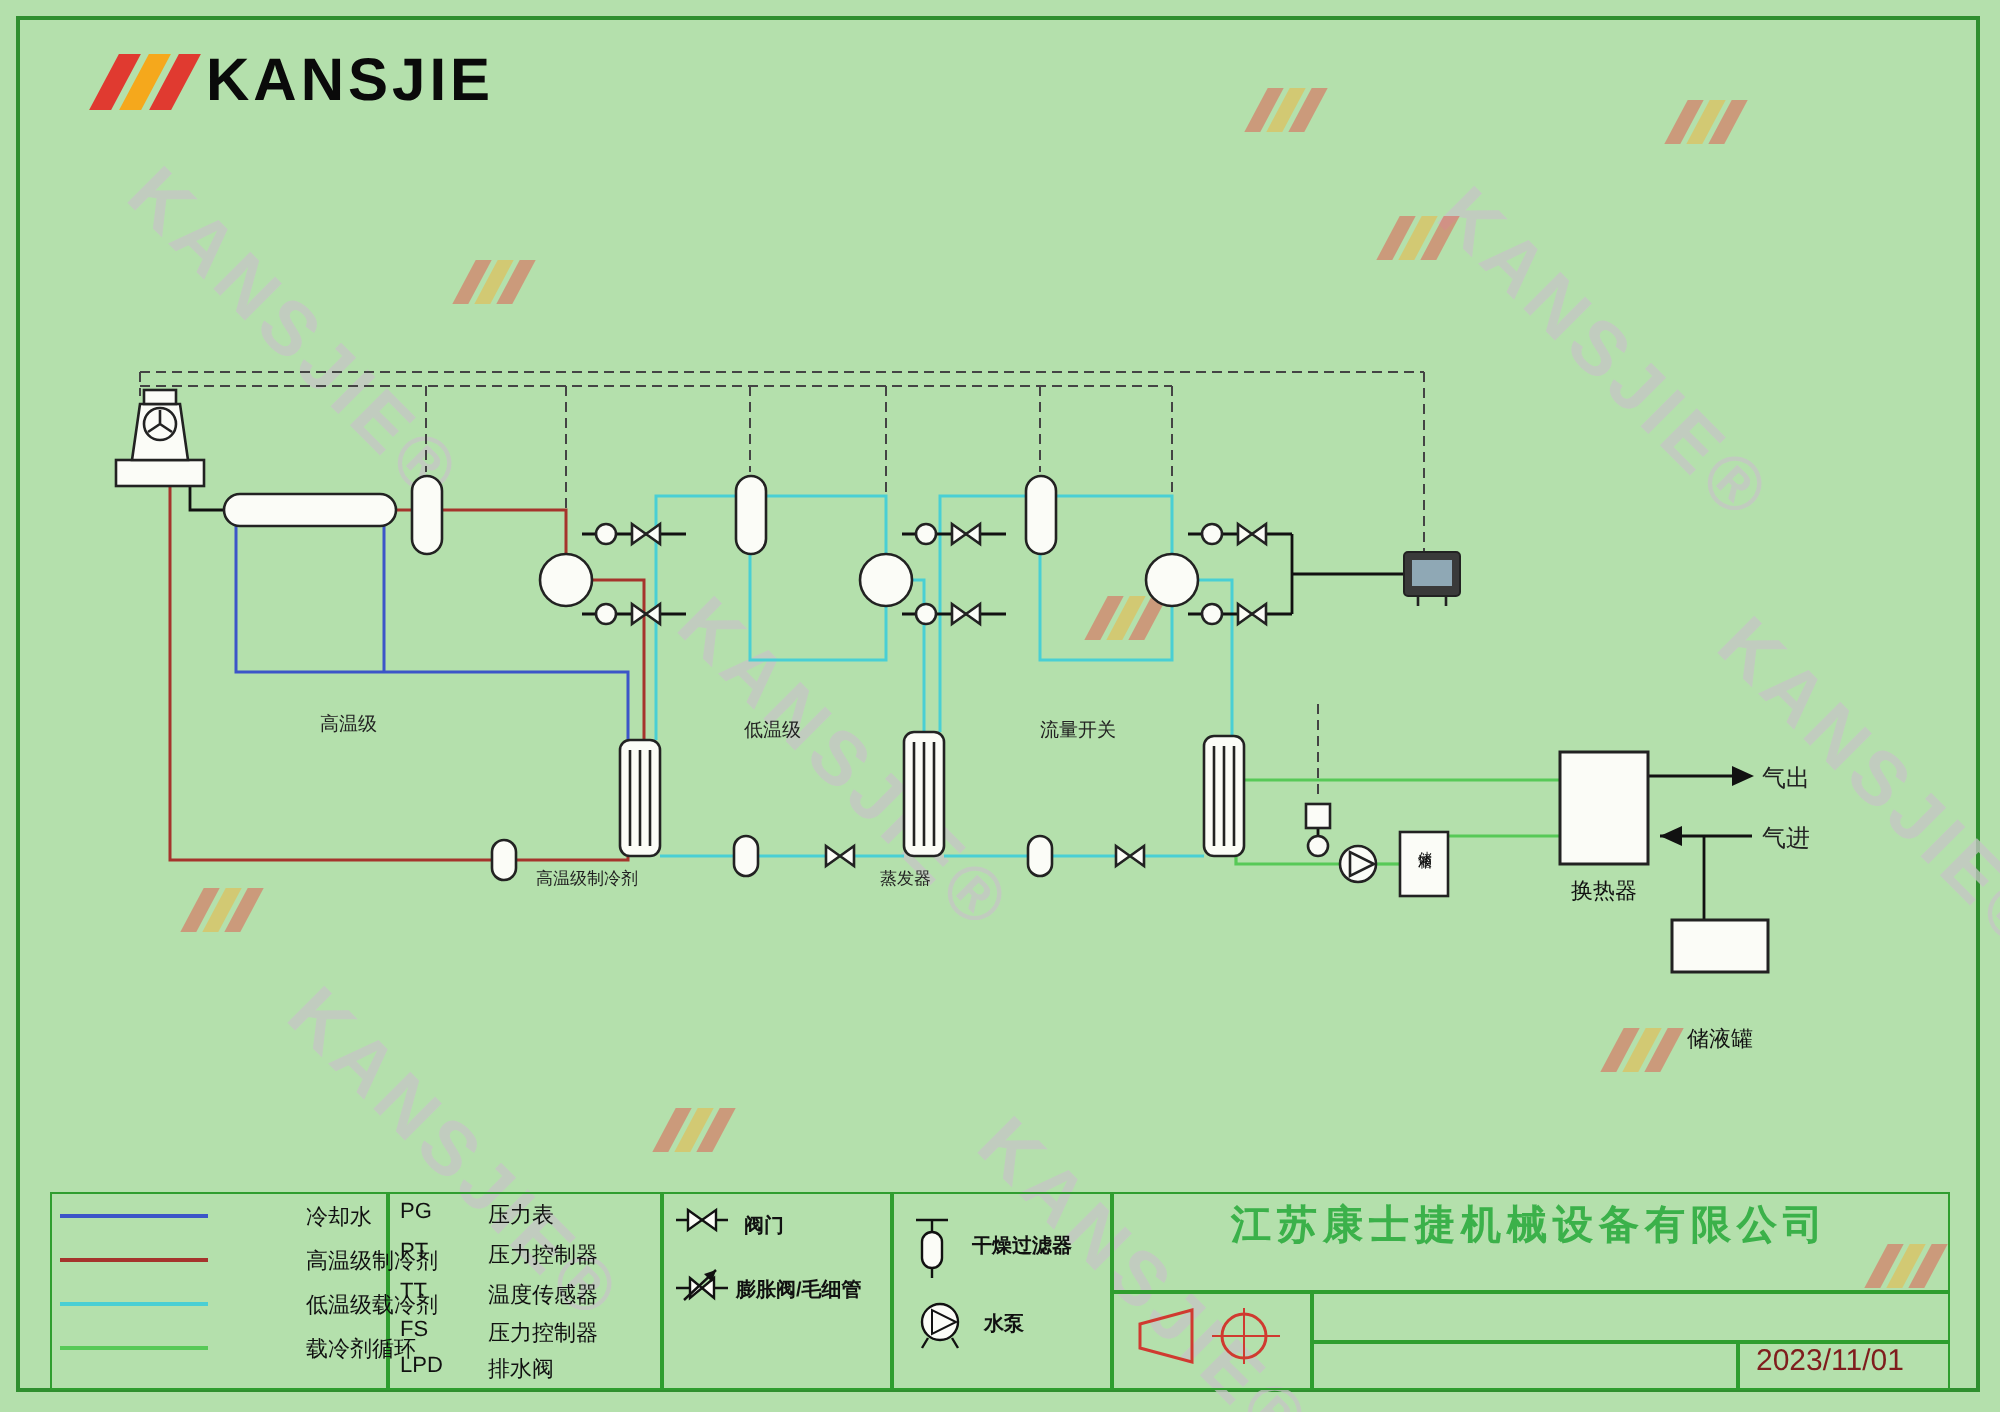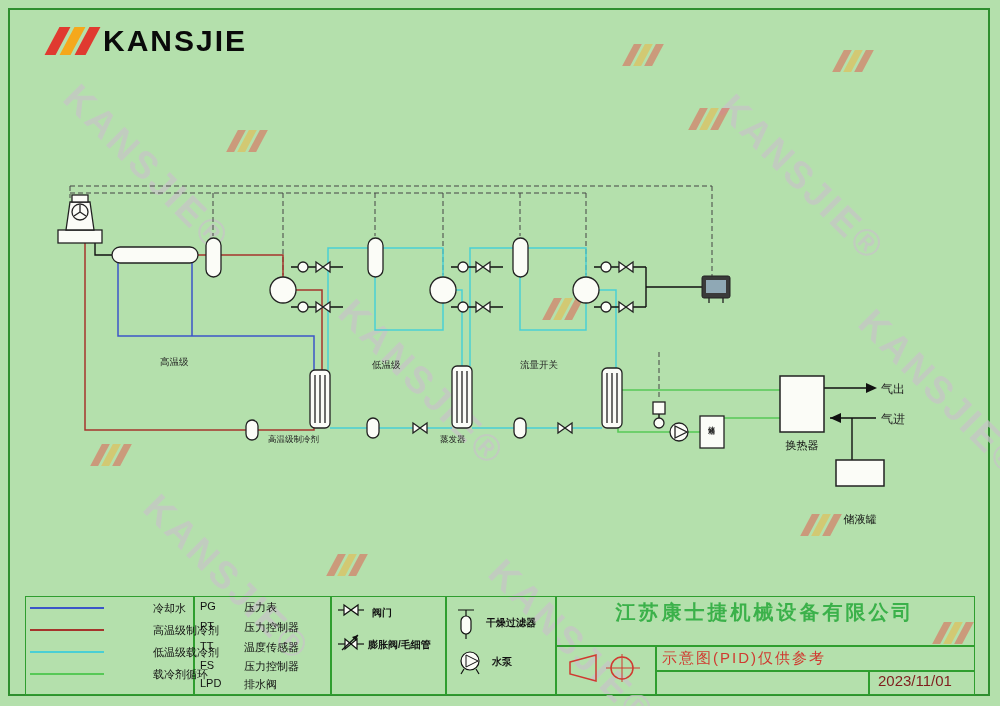--- a/index.html
+++ b/index.html
@@ -369,15 +369,14 @@
     <span class="sym-label" style="left:34px;top:5px">水泵</span>
   </div>
 
   <svg style="position:absolute;left:566px;top:652px" width="80" height="36">
     <polygon points="4,10 30,3 30,29 4,22" stroke="#d03a30" stroke-width="1.5" fill="none"></polygon>
     <circle cx="56" cy="16" r="11" stroke="#d03a30" stroke-width="1.5" fill="none"></circle>
     <path d="M40,16 H74 M56,2 V30" stroke="#d03a30" stroke-width="1"></path>
   </svg>
 
   <div class="company-cn">江苏康士捷机械设备有限公司</div>
-  <div class="pid-note">示意图(PID)仅供参考</div>
   <div class="date">2023/11/01</div>
 </div>
 
 </body></html>

